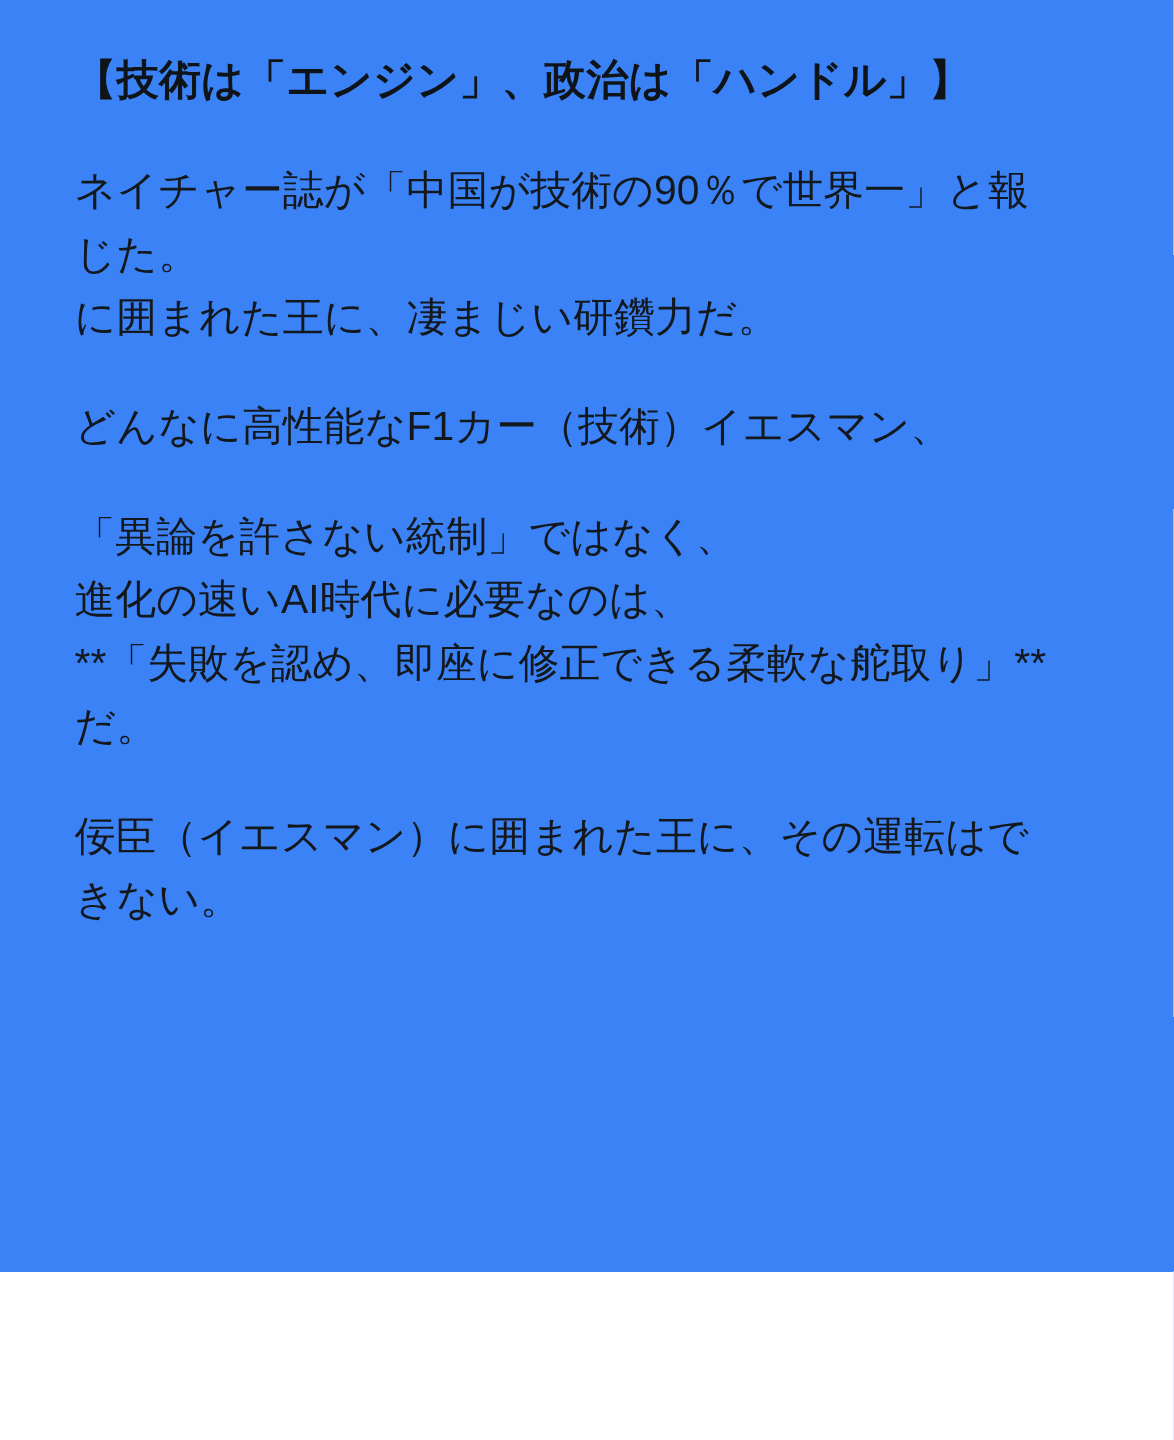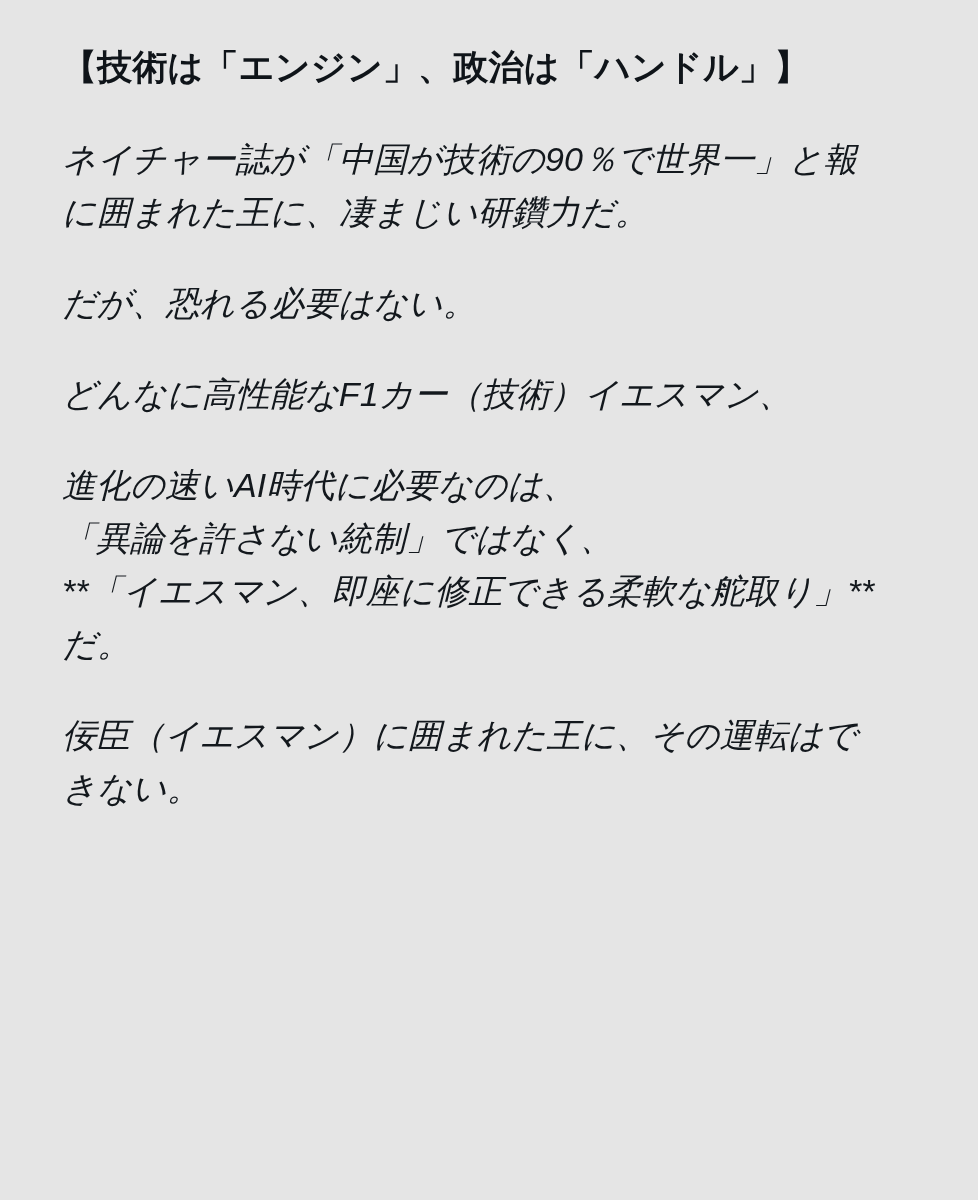--- a/index.html
+++ b/index.html
@@ -10,23 +10,23 @@
   body {
     width: 978px;
     height: 1200px;
     font-family: "Liberation Sans", "DejaVu Sans", sans-serif;
     color: #0f1419;
     overflow: hidden;
   }
   .page {
     box-sizing: border-box;
     width: 978px;
-    height: 1200px;
+    height: 1060px;
     padding: 44px 46px 0 62px;
-    background: #e5e5e5;
+    background: #3b82f6;
   }
   .doc-title {
     font-size: 35px;
     font-weight: 700;
     letter-spacing: 0.2px;
     line-height: 1.34;
     margin: 0 0 42px 0;
     color: #0f1419;
   }
   .para {
@@ -36,47 +36,44 @@
     margin: 0 0 38px 0;
     color: #13181d;
     letter-spacing: 0.1px;
   }
   .para:last-child {
     margin-bottom: 4px;
   }
   .line {
     display: block;
     white-space: pre-wrap;
-    font-style: italic;
   }
 </style>
 </head>
 <body>
 
 <div class="page">
 
   <h1 class="doc-title">【技術は「エンジン」、政治は「ハンドル」】</h1>
 
   <p class="para">
     <span class="line">ネイチャー誌が「中国が技術の90％で世界一」と報</span>
+    <span class="line">じた。</span>
     <span class="line">に囲まれた王に、凄まじい研鑽力だ。</span>
   </p>
 
-  <p class="para">
-    <span class="line">だが、恐れる必要はない。</span>
-  </p>
 
   <p class="para">
     <span class="line">どんなに高性能なF1カー（技術）イエスマン、</span>
   </p>
 
   <p class="para">
+    <span class="line">「異論を許さない統制」ではなく、</span>
     <span class="line">進化の速いAI時代に必要なのは、</span>
-    <span class="line">「異論を許さない統制」ではなく、</span>
-    <span class="line">**「イエスマン、即座に修正できる柔軟な舵取り」**</span>
+    <span class="line">**「失敗を認め、即座に修正できる柔軟な舵取り」**</span>
     <span class="line">だ。</span>
   </p>
 
   <p class="para">
     <span class="line">佞臣（イエスマン）に囲まれた王に、その運転はで</span>
     <span class="line">きない。</span>
   </p>
 
 </div>
 

